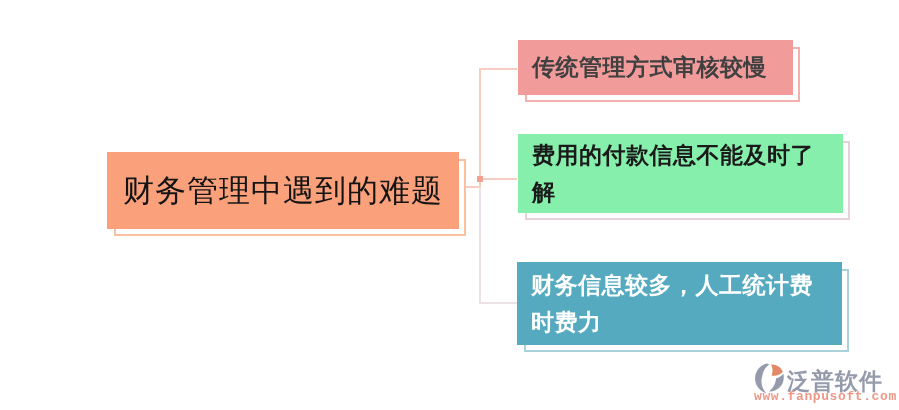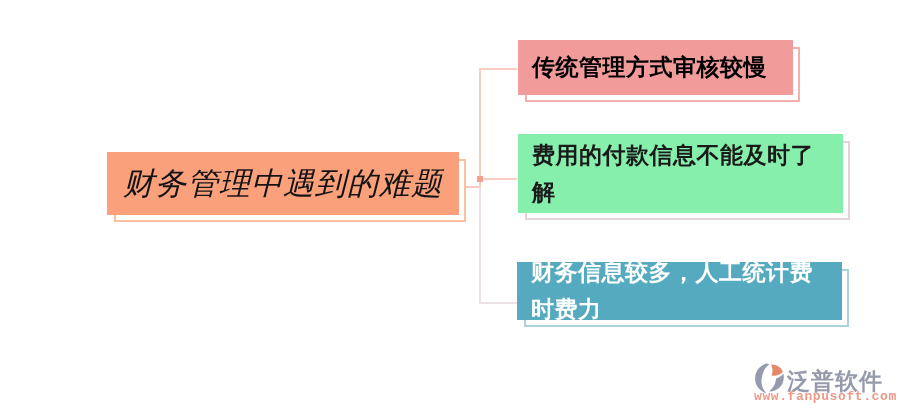--- a/index.html
+++ b/index.html
@@ -10,25 +10,25 @@
   .connectors{position:absolute;left:0;top:0;width:899px;height:410px;}
   .node{position:absolute;}
   .node-shadow{
     position:absolute;left:7px;top:7px;width:100%;height:100%;
     background:#ffffff;border:2px solid transparent;box-sizing:border-box;
   }
   .node-face{
     position:absolute;left:0;top:0;right:0;bottom:0;
     display:flex;align-items:center;box-sizing:border-box;
   }
-  .root{left:107px;top:152px;width:352px;height:63px;font-style:italic;}
+  .root{left:107px;top:152px;width:352px;height:77px;}
   .root .node-face{justify-content:center;font-size:31px;letter-spacing:1px;}
   .branch-1{left:518px;top:40px;width:275px;height:55px;}
   .branch-2{left:518px;top:134px;width:325px;height:79px;}
-  .branch-3{left:517px;top:262px;width:325px;height:58px;}
+  .branch-3{left:517px;top:262px;width:325px;height:83px;}
   .branch-1 .node-face,.branch-2 .node-face,.branch-3 .node-face{
     font-size:23px;line-height:37px;padding:0 14px;font-weight:bold;letter-spacing:0.5px;
   }
   .watermark{position:absolute;left:753px;top:360px;width:140px;height:46px;opacity:0.92;}
   .wm-icon{position:absolute;left:0;top:2px;width:33px;height:33px;}
   .wm-brand{
     position:absolute;left:34px;top:6px;font-size:23px;font-weight:600;
     white-space:nowrap;letter-spacing:1px;text-align:right;
   }
   .wm-url{
@@ -49,21 +49,21 @@
 
   <div class="node root">
     <div class="node-shadow" style="border-color: rgb(251, 193, 159);"></div>
     <div class="node-face" style="background: rgb(250, 161, 124); color: rgb(20, 20, 20);">
       <span>财务管理中遇到的难题</span>
     </div>
   </div>
 
   <div class="node branch-1">
     <div class="node-shadow" style="border-color: rgb(243, 177, 174);"></div>
-    <div class="node-face" style="background: rgb(241, 155, 155); color: #000000; align-items: center;">
+    <div class="node-face" style="background: rgb(241, 155, 155); color: #404040; align-items: center;">
       <span>传统管理方式审核较慢</span>
     </div>
   </div>
 
   <div class="node branch-2">
     <div class="node-shadow" style="border-color: rgb(228, 210, 216);"></div>
     <div class="node-face" style="background: #86efac; color: rgb(26, 26, 26);">
       <span>费用的付款信息不能及时了解</span>
     </div>
   </div>

